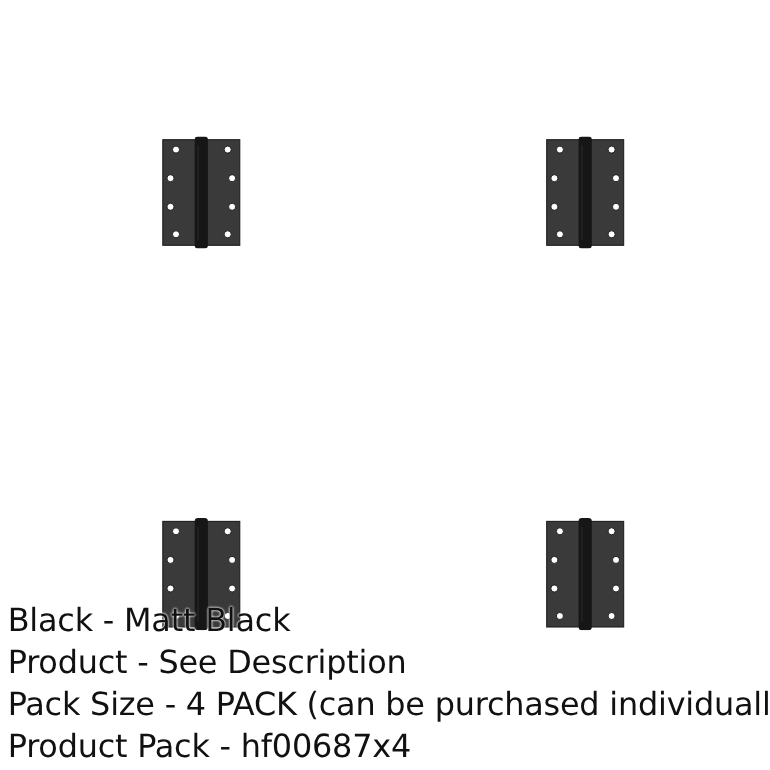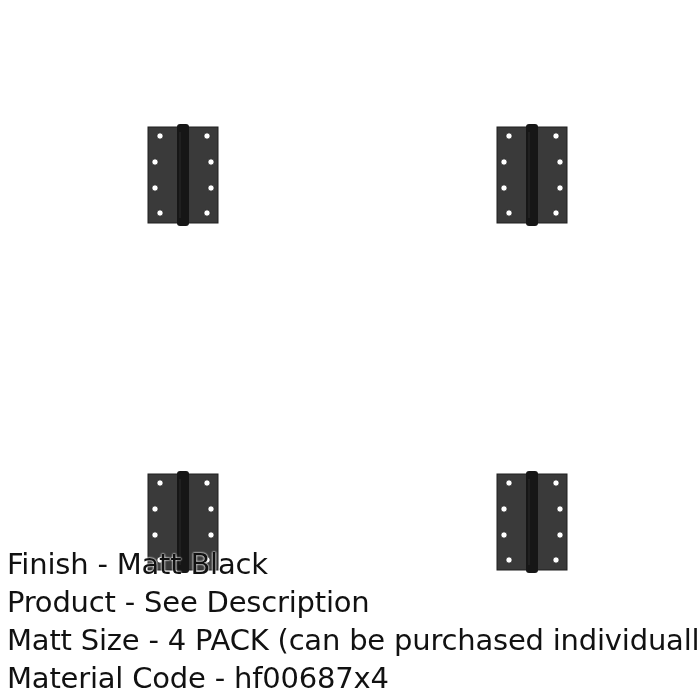--- a/index.html
+++ b/index.html
@@ -106,24 +106,24 @@
     <circle cx="13" cy="89" r="3.2" fill="#fff" stroke="#111" stroke-width="0.8"></circle>
     <circle cx="60" cy="12" r="3.2" fill="#fff" stroke="#111" stroke-width="0.8"></circle>
     <circle cx="64" cy="38" r="3.2" fill="#fff" stroke="#111" stroke-width="0.8"></circle>
     <circle cx="64" cy="64" r="3.2" fill="#fff" stroke="#111" stroke-width="0.8"></circle>
     <circle cx="60" cy="89" r="3.2" fill="#fff" stroke="#111" stroke-width="0.8"></circle>
   </svg>
 </div>
 
 <ul class="specs">
   <li class="spec-line first-line">
-    <span class="lbl">Finish</span><span class="sep"> - </span><span class="val">Matt Black</span>
+    <span class="lbl">Black</span><span class="sep"> - </span><span class="val">Matt Black</span>
   </li>
   <li class="spec-line">
     <span class="lbl">Product</span><span class="sep"> - </span><span class="val">See Description</span>
   </li>
   <li class="spec-line">
-    <span class="lbl">Matt Size</span><span class="sep"> - </span><span class="val">4 PACK (can be purchased individually)</span>
+    <span class="lbl">Pack Size</span><span class="sep"> - </span><span class="val">4 PACK (can be purchased individually)</span>
   </li>
   <li class="spec-line">
-    <span class="lbl">Material Code</span><span class="sep"> - </span><span class="val">hf00687x4</span>
+    <span class="lbl">Product Pack</span><span class="sep"> - </span><span class="val">hf00687x4</span>
   </li>
 </ul>
 
 </body></html>

